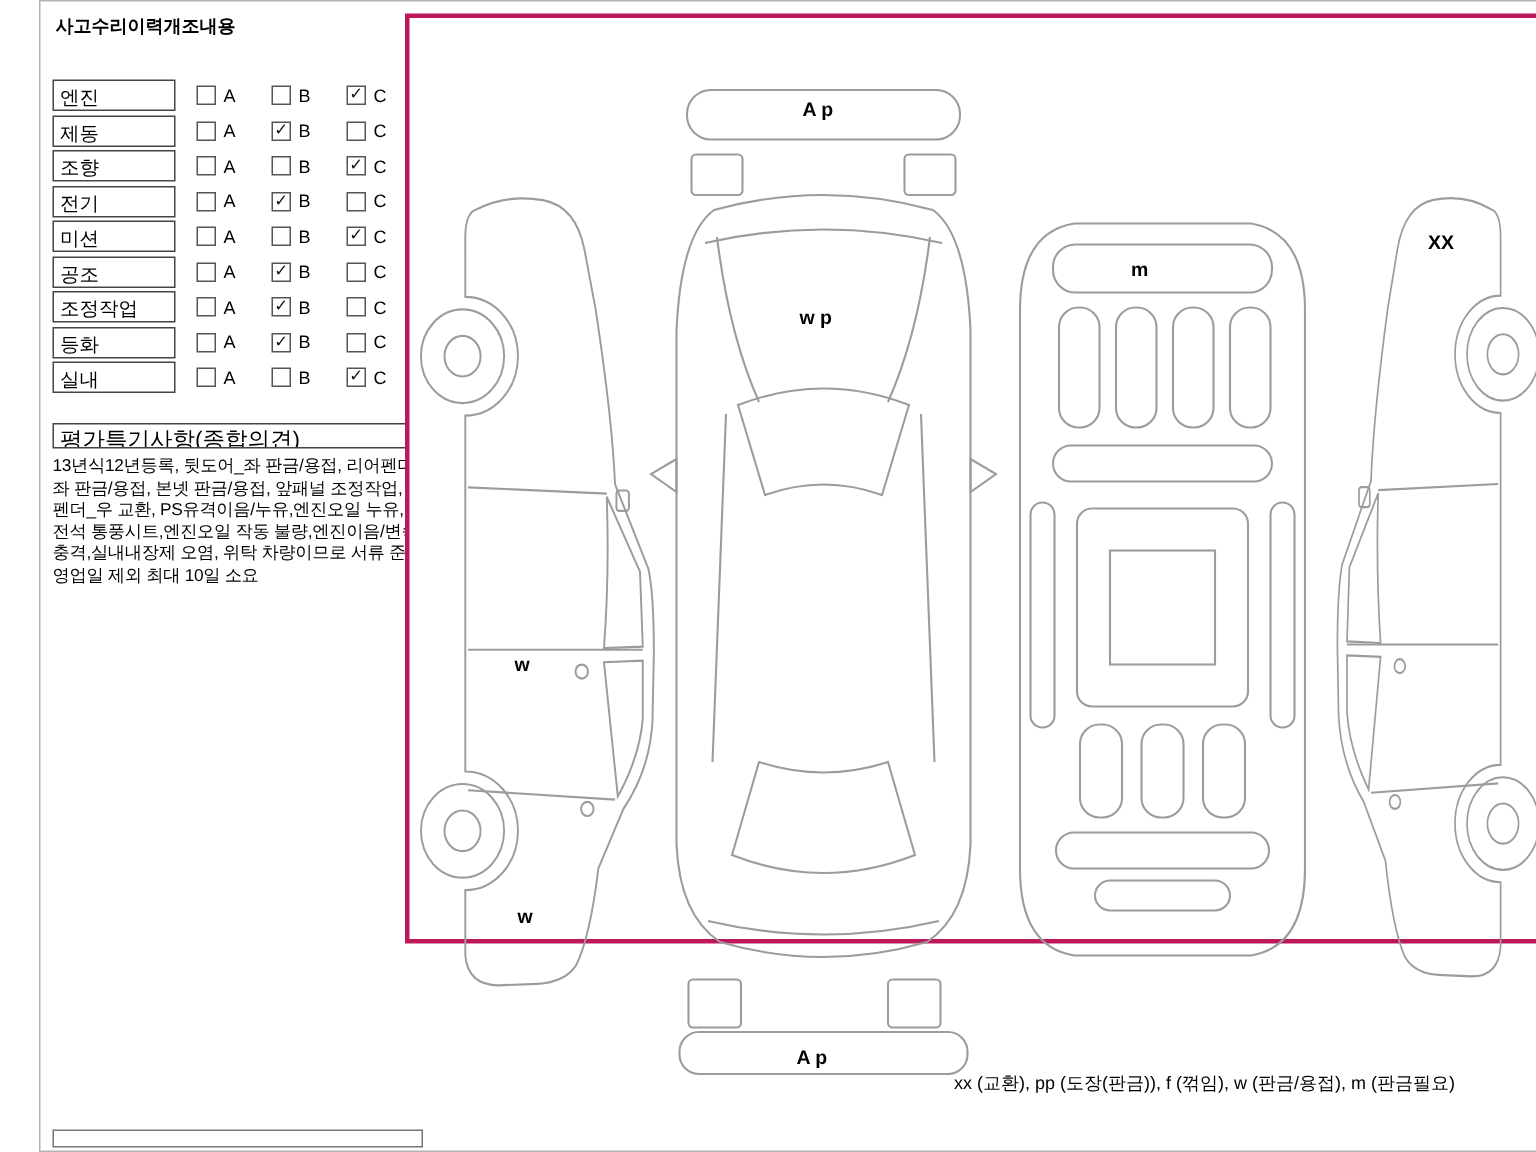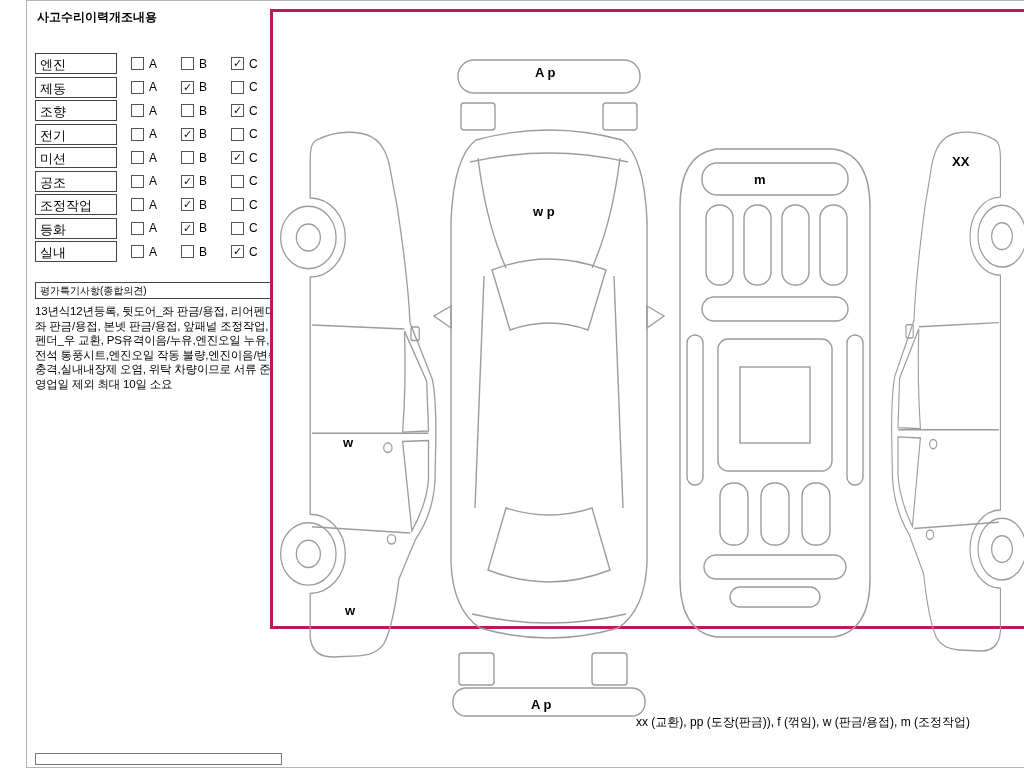--- a/index.html
+++ b/index.html
@@ -16,21 +16,21 @@
   .frow { display:flex; align-items:center; height:21px; }
   .flabel { width:82px; height:21px; border:1px solid #444; font-size:13px;
             padding:2px 4px; white-space:nowrap; overflow:hidden; background:#fff; }
   .cbg { display:inline-flex; align-items:center; gap:5px; width:50px; }
   .frow .cbg:first-of-type { margin-left:14px; }
   .cb { display:inline-block; width:13px; height:13px; border:1px solid #555;
         background:#fff; font-size:11px; line-height:11px; text-align:center; color:#111; }
   .cb[data-checked="true"]::after { content:"✓"; }
   .cbl { font-size:12px; color:#000; }
   .nheader { position:absolute; left:8px; top:281px; width:270px; height:17px;
-             border:1px solid #444; font-size:10px; padding:1px 4px; background:#fff;
+             border:1px solid #444; font-size:15px; padding:1px 4px; background:#fff;
              white-space:nowrap; overflow:hidden; }
   .notes { position:absolute; left:8px; top:303px; width:249px; font-size:11.5px;
            line-height:14.6px; color:#000; letter-spacing:-0.2px; word-break:break-all; }
   .footer-strip { position:absolute; left:8px; top:752px; width:247px; height:12px;
                   border:1px solid #777; background:#fff; }
 
   
   .diagram { position:absolute; left:243px; top:8px; width:758px; height:620px;
              border:3px solid #be185d; background:#fff; }
   .diagram svg { position:absolute; overflow:visible; }
@@ -278,16 +278,16 @@
     </svg>
 
     <span class="dlabel" style="left:262px; top:53px">A p</span>
     <span class="dlabel" style="left:260px; top:192px">w p</span>
     <span class="dlabel" style="left:258px; top:685px">A p</span>
     <span class="dlabel" style="left:70px;  top:423px">w</span>
     <span class="dlabel" style="left:72px;  top:591px">w</span>
     <span class="dlabel" style="left:481px; top:160px">m</span>
     <span class="dlabel" style="left:679px; top:142px">XX</span>
 
-    <div class="legend legend1">xx (교환), pp (도장(판금)), f (꺾임), w (판금/용접), m (조정작업)</div>
+    <div class="legend legend1">xx (교환), pp (도장(판금)), f (꺾임), w (판금/용접), m (판금필요)</div>
 
   </div>
 </div>
 
 </body></html>

